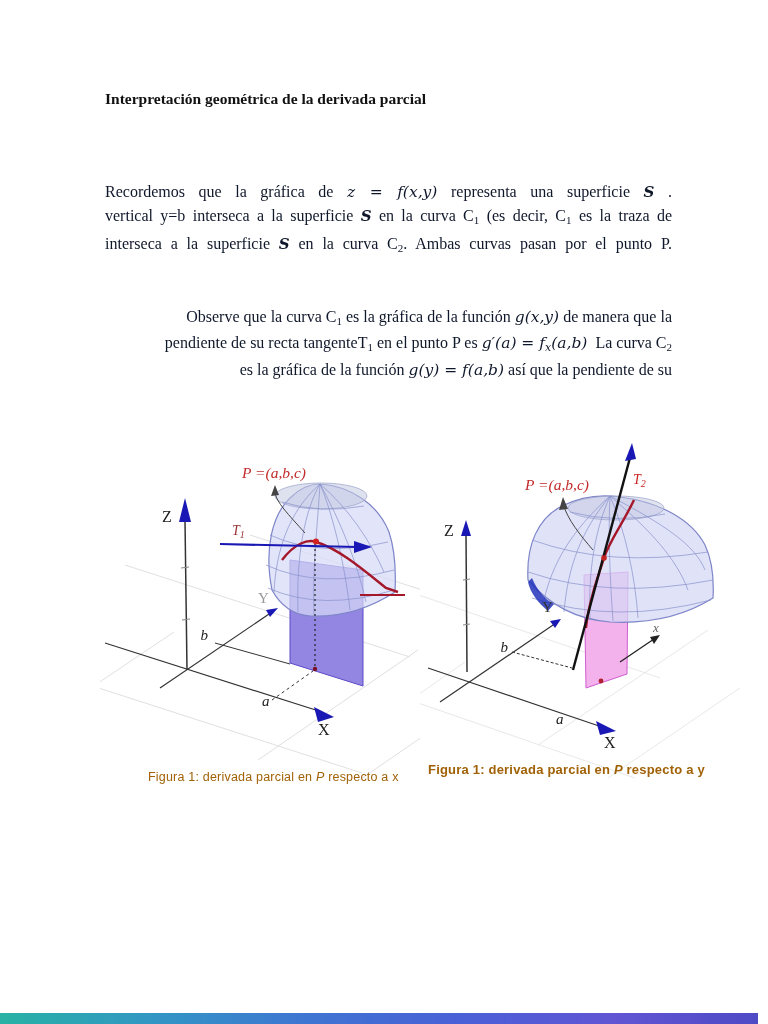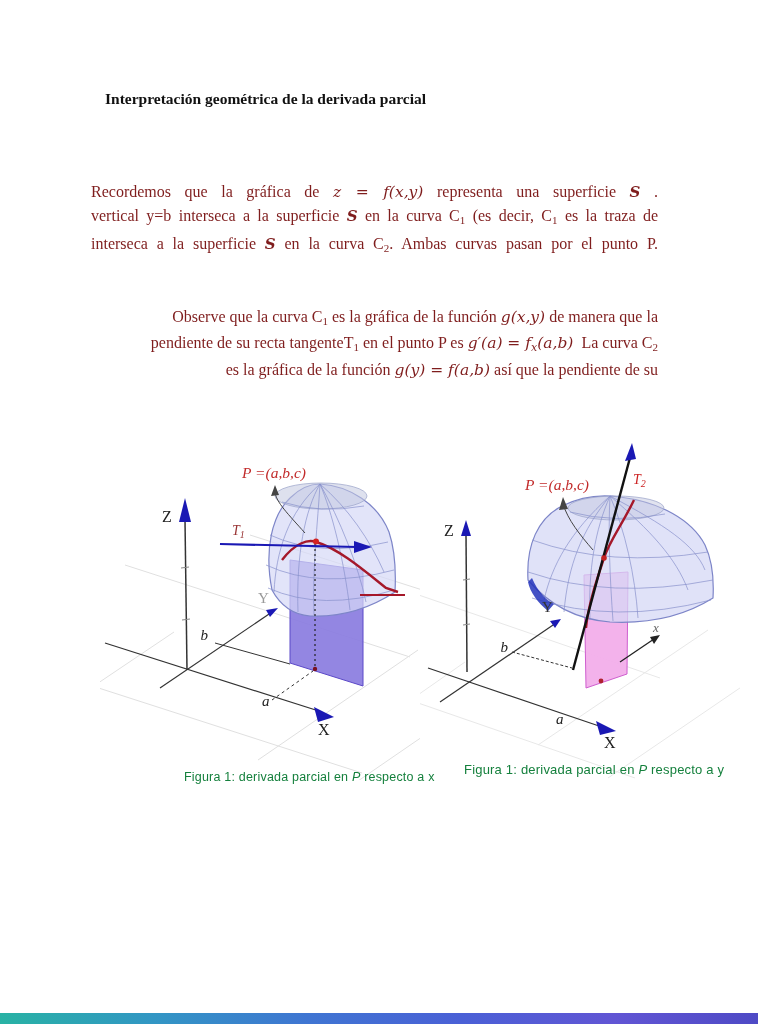--- a/index.html
+++ b/index.html
@@ -1,34 +1,34 @@
 <!DOCTYPE html>
 <html><head>
 <meta charset="utf-8">
 <style>
   html,body{margin:0;padding:0;background:#fff;}
   #page{position:relative;width:758px;height:1024px;background:#ffffff;overflow:hidden;
         font-family:"Liberation Serif",serif;color:#1a1a1a;}
   #doc-title{position:absolute;left:105px;top:90px;font-size:15.5px;font-weight:bold;color:#111;}
-  .para{position:absolute;left:91px;width:567px;font-size:16px;color:#7f1d1d;}
+  .para{position:absolute;left:105px;width:567px;font-size:16px;color:#0f172a;}
   #para1{top:180px;}
   #para1 .pline{line-height:23px;text-align:justify;text-align-last:justify;}
   #para2{top:306px;}
   #para2 .pline{line-height:22px;text-align:right;}
   .seg-t{font-family:"Liberation Serif",serif;}
   .seg-m{font-family:"DejaVu Serif",serif;font-style:italic;font-size:15.5px;}
   .seg-ms{font-family:"DejaVu Serif",serif;font-style:italic;font-size:11px;vertical-align:-3px;}
   .seg-sub{font-size:11px;vertical-align:-3px;}
   .seg-sc{font-family:"DejaVu Serif",serif;font-style:italic;font-weight:bold;font-size:15px;}
   .figsvg{position:absolute;width:320px;height:340px;}
   #fig-left{left:100px;top:440px;}
   #fig-right{left:420px;top:440px;}
-  .caption{position:absolute;font-family:"Liberation Sans",sans-serif;color:#15803d;letter-spacing:0.2px;margin-left:36px;}
+  .caption{position:absolute;font-family:"Liberation Sans",sans-serif;color:#a16207;letter-spacing:0.2px;}
   #caption-left{left:148px;top:770px;font-size:12.5px;}
-  #caption-right{left:428px;top:762px;font-size:13px;}
+  #caption-right{left:428px;top:762px;font-size:13px;font-weight:bold;}
   .caption .cap-em{font-style:italic;}
   #footer-bar{position:absolute;left:0;bottom:0;width:768px;height:11px;}
   .svg-serif{font-family:"Liberation Serif",serif;}
   .svg-ital{font-family:"Liberation Serif",serif;font-style:italic;}
 </style>
 </head>
 <body>
 
 <div id="page">
 

